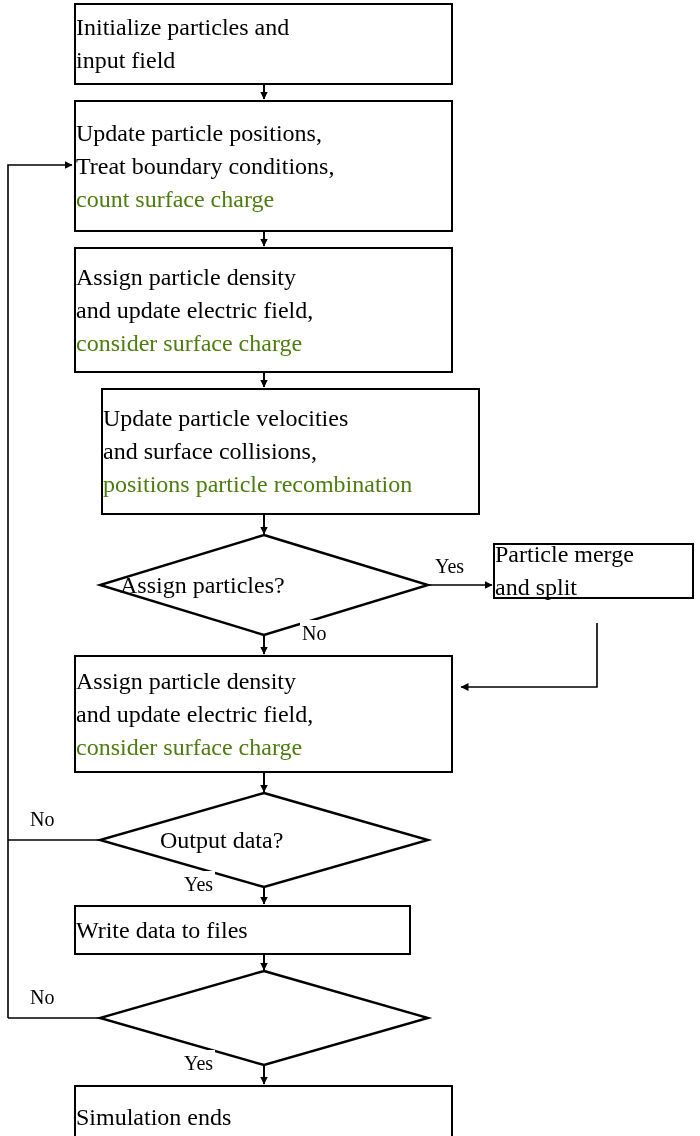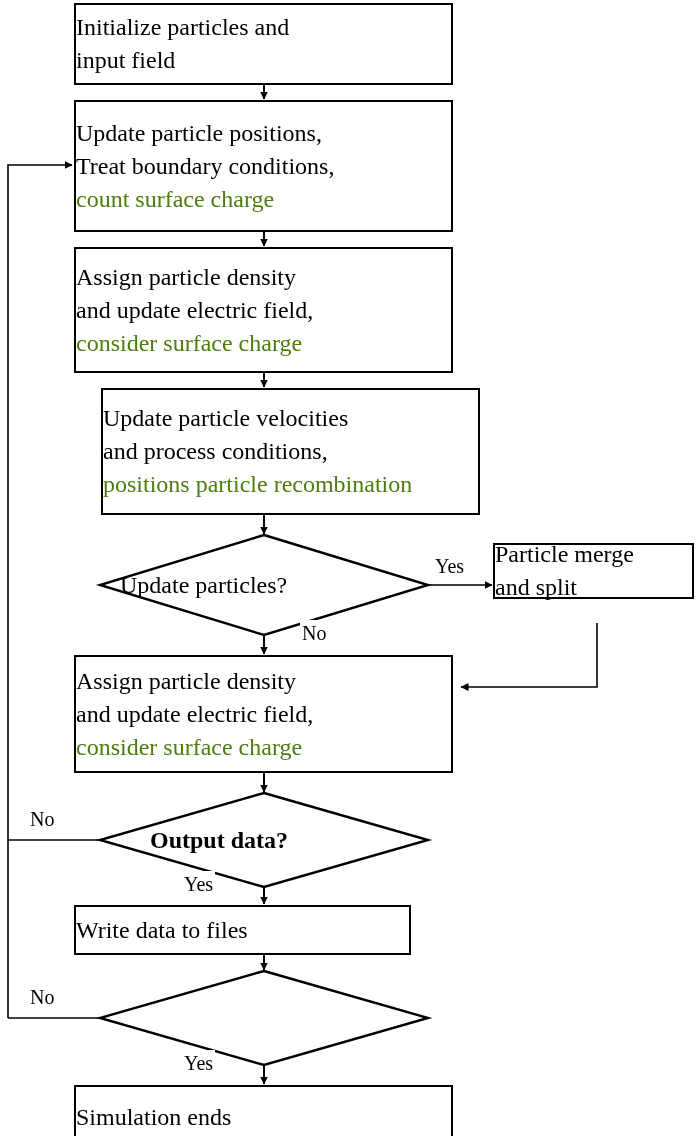--- a/index.html
+++ b/index.html
@@ -121,40 +121,40 @@
   </div>
 
   <div class="node process" style="left:74px; top:247px; width:379px; height:126px;">
     <span class="txt-line">Assign particle density</span>
     <span class="txt-line">and update electric field,</span>
     <span class="txt-line red">consider surface charge</span>
   </div>
 
   <div class="node process" style="left:74px; top:388px; width:379px; height:127px;margin-left:27px;">
     <span class="txt-line">Update particle velocities</span>
-    <span class="txt-line">and process conditions,</span>
+    <span class="txt-line">and surface collisions,</span>
     <span class="txt-line red">positions particle recombination</span>
   </div>
 
   <div class="node decision-label" style="left:120px; top:560px; width:288px; height:50px;">
-    <span class="txt-line">Update particles?</span>
+    <span class="txt-line">Assign particles?</span>
   </div>
 
   <div class="node process" style="left:493px; top:543px; width:201px; height:56px;">
     <span class="txt-line">Particle merge</span>
     <span class="txt-line">and split</span>
   </div>
 
   <div class="node process" style="left:74px; top:655px; width:379px; height:118px;">
     <span class="txt-line">Assign particle density</span>
     <span class="txt-line">and update electric field,</span>
     <span class="txt-line red">consider surface charge</span>
   </div>
 
-  <div class="node decision-label" style="left:150px; top:816px; width:228px; height:48px;font-weight:bold;">
+  <div class="node decision-label" style="left:160px; top:816px; width:228px; height:48px;">
     <span class="txt-line">Output data?</span>
   </div>
 
   <div class="node process" style="left:74px; top:905px; width:337px; height:50px;">
     <span class="txt-line">Write data to files</span>
   </div>
 
 
   <div class="node process" style="left:74px; top:1085px; width:379px; height:64px;">
     <span class="txt-line">Simulation ends</span>

